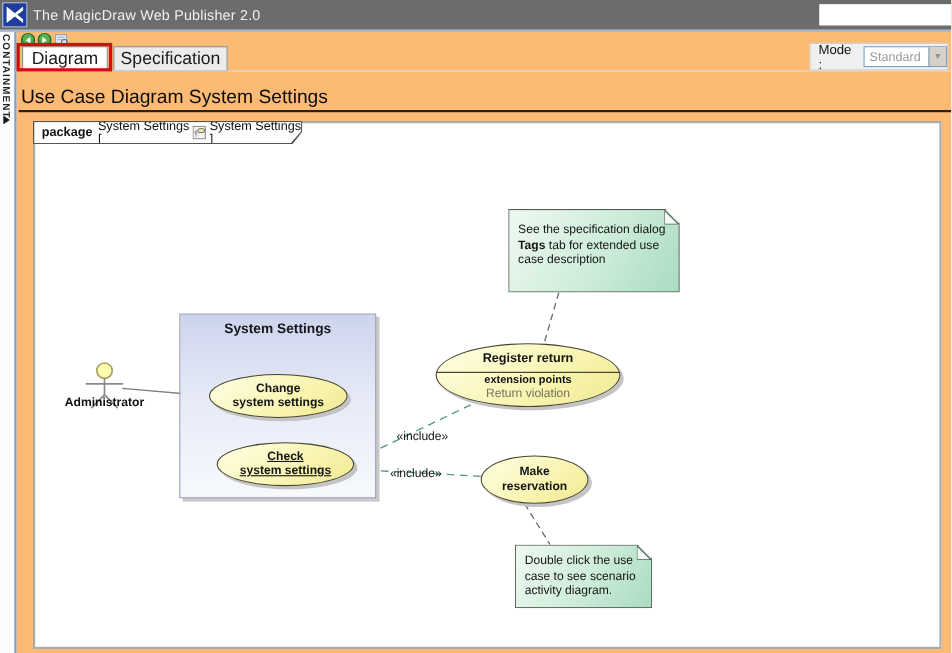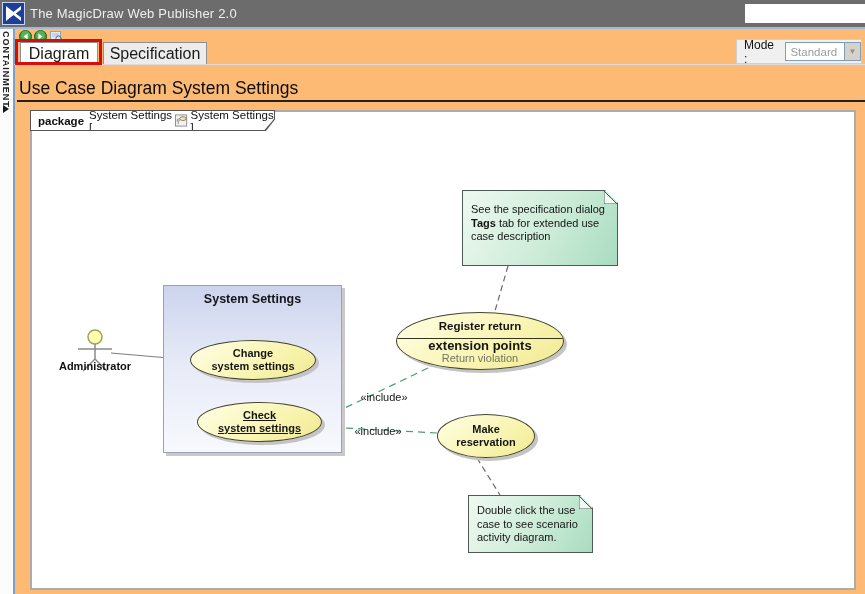--- a/index.html
+++ b/index.html
@@ -82,21 +82,21 @@
              box-shadow:3px 3px 0 #c4c4c4; display:flex; flex-direction:column;
              align-items:center; justify-content:center; text-align:center;
              font-weight:bold; font-size:11px; line-height:13px; color:#141414; cursor:pointer; }
   .uc-change { left:158px; top:228px; width:126px; height:40px; }
   .uc-check  { left:165px; top:290px; width:125px; height:40px;text-decoration:underline; }
   .uc-make   { left:405px; top:302px; width:98px;  height:44px;align-items:center; }
   .uc-register { left:364px; top:200px; width:168px; height:58px; display:block;
                  overflow:hidden; text-align:center; }
   .uc-reg-title { margin-top:6px; font-size:11.5px; line-height:14px; }
   .uc-reg-divider { position:absolute; left:0; top:25px; width:100%; height:1px; background:#33331f; }
-  .uc-reg-comp { margin-top:6px; font-size:13px; line-height:13px; }
+  .uc-reg-comp { margin-top:6px; font-size:10px; line-height:13px; }
   .uc-reg-ext { font-weight:normal; font-size:11px; line-height:12px; color:#73735f; }
 
   .note { position:absolute; border:1px solid #4e5a52;
           background:linear-gradient(120deg,#eef9f1 0%,#cdecd8 55%,#a9dcc1 100%);
           clip-path:polygon(0 0,calc(100% - 13px) 0,100% 13px,100% 100%,0 100%);
           filter:drop-shadow(3px 3px 0 #bdbdbd);
           font-size:11px; line-height:13.5px; color:#141414; cursor:pointer; }
   .note-top { left:430px; top:78px; width:156px; height:76px; padding:12px 4px 0 8px; }
   .note-bottom { left:436px; top:383px; width:125px; height:58px; padding:8px 4px 0 8px; }
   .note-fold { position:absolute; top:0; right:0; }

